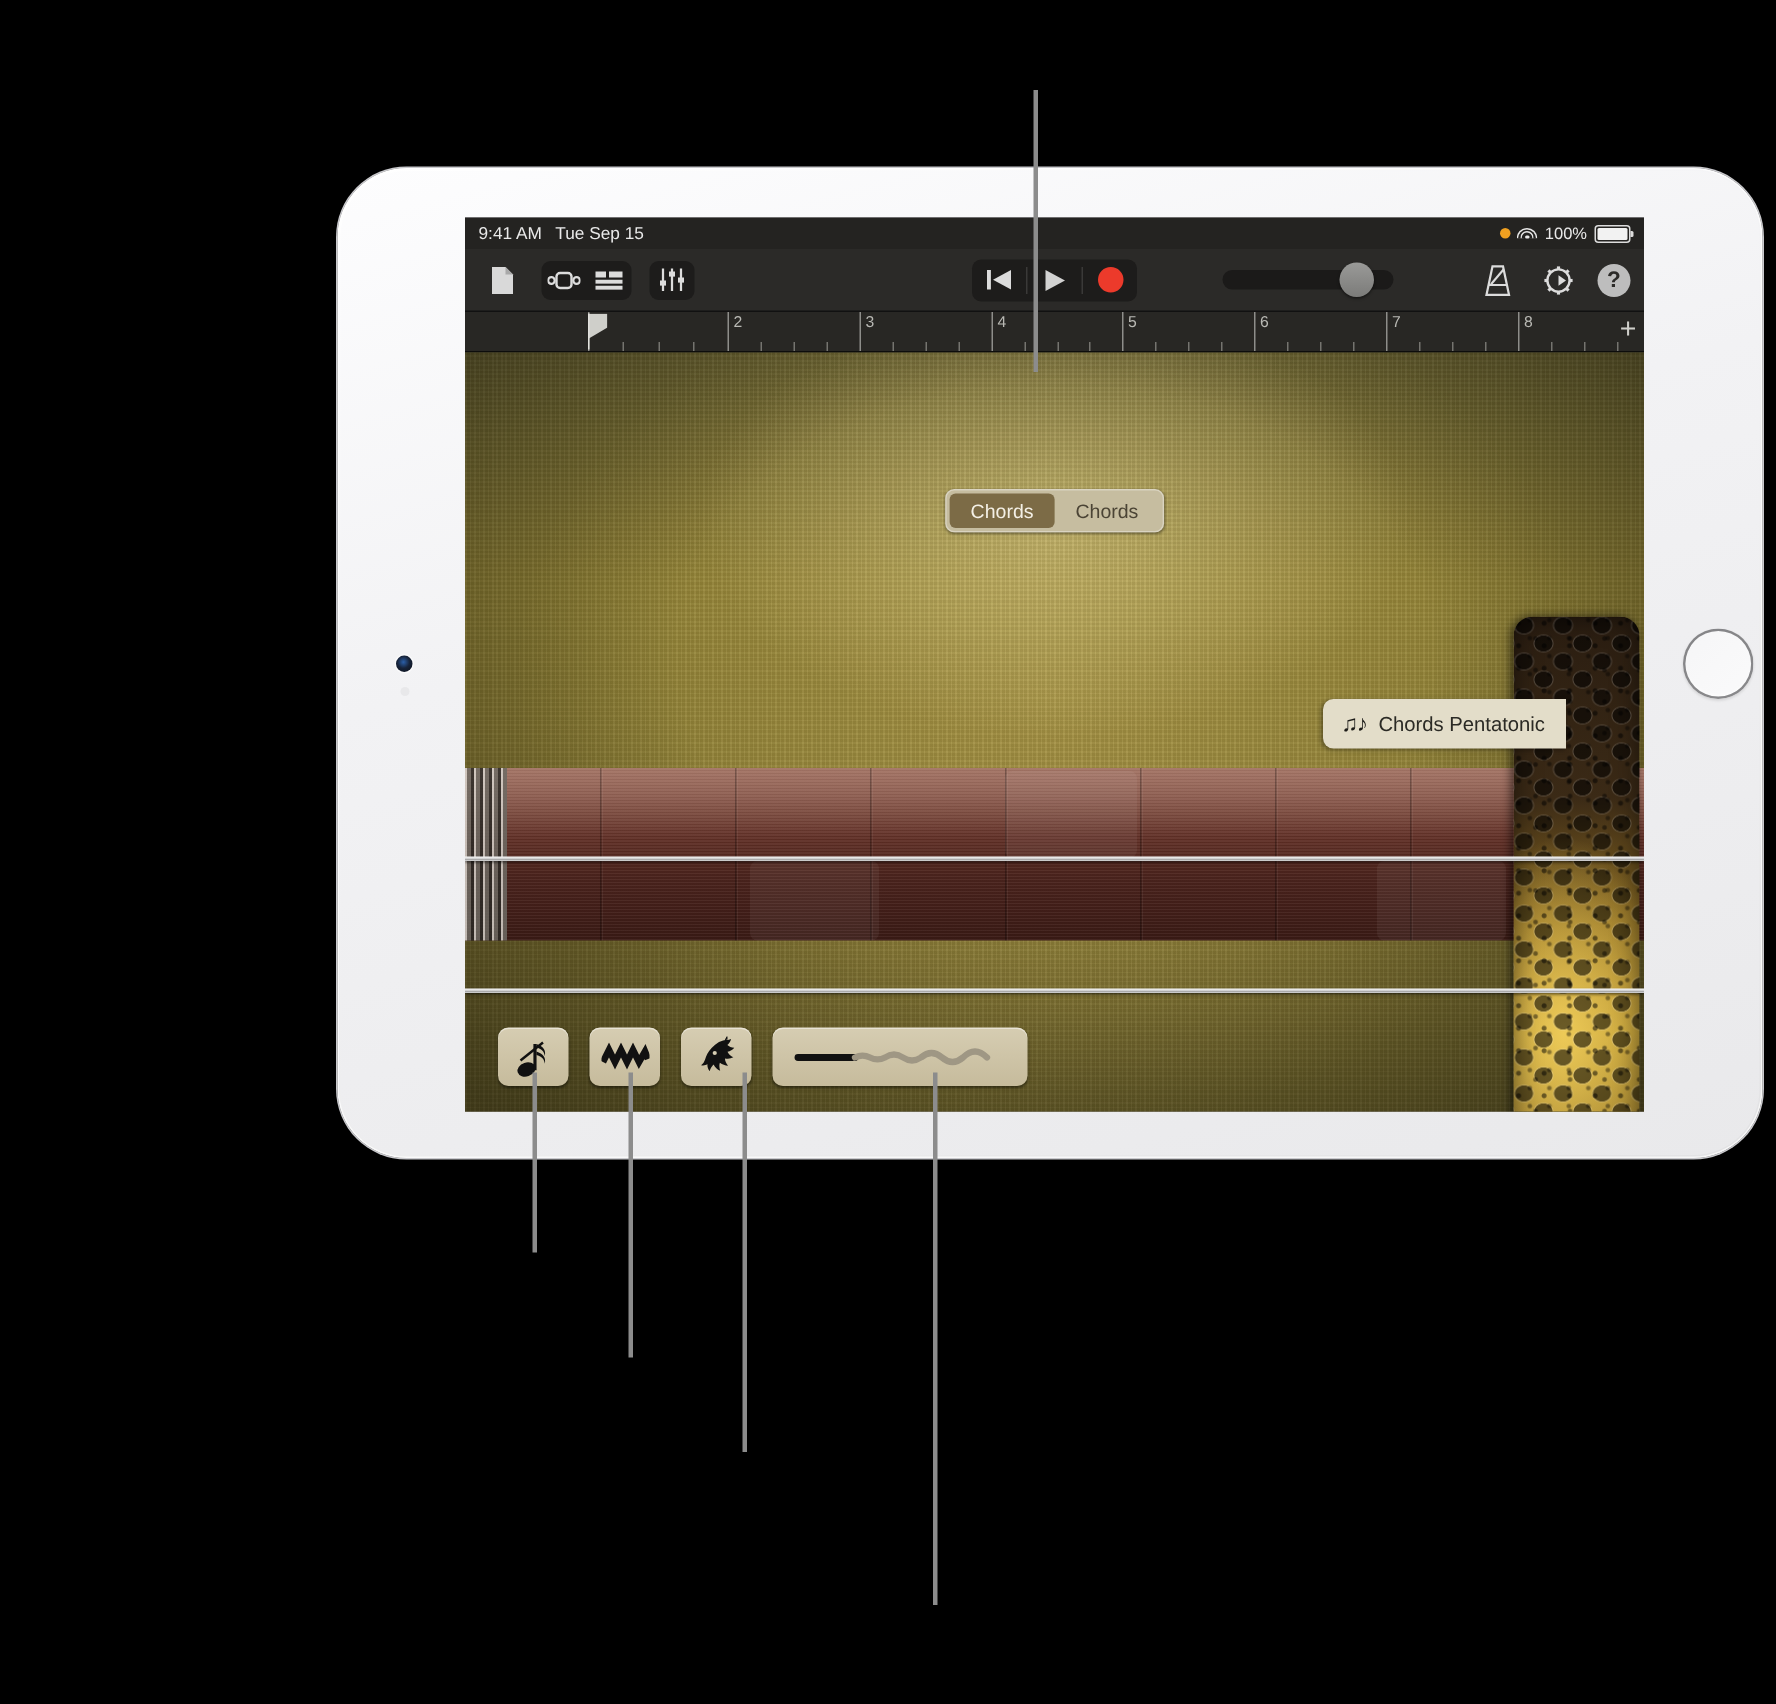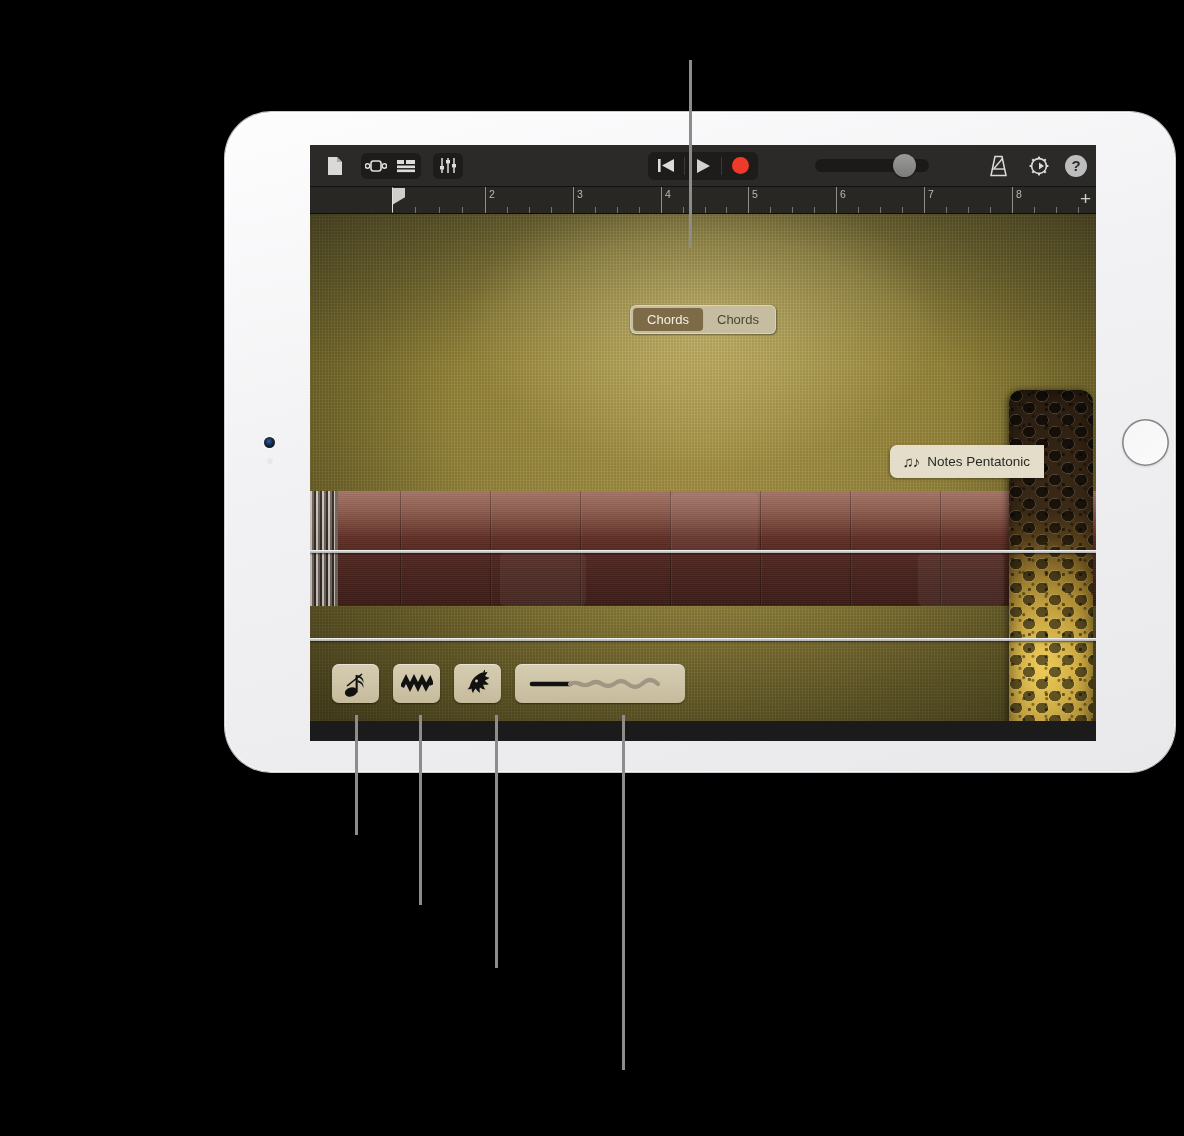--- a/index.html
+++ b/index.html
@@ -166,20 +166,38 @@
 <div class="callout" style="left:495px;top:715px;height:253px;"></div>
 <div class="callout" style="left:622px;top:715px;height:355px;"></div>
 
 <div id="device"></div>
 <div id="camera"></div>
 <div id="sensor"></div>
 <div id="home"></div>
 
 <div id="screen">
 
+  <div id="statusbar">
+    <div class="left">
+      <span>9:41 AM</span>
+      <span>Tue Sep 15</span>
+    </div>
+    <div class="right">
+      <span class="dot-orange"></span>
+      <span class="wifi">
+          <i></i>
+          <i></i>
+          <i></i>
+        </span>
+      <span>100%</span>
+      <span class="batt">
+          <i></i>
+        </span>
+    </div>
+  </div>
 
   <div id="toolbar">
 
     <div class="tb-btn" style="margin-right:12px;">
       <svg width="17" height="20" viewBox="0 0 17 20">
           <path d="M2 1h9l5 5v13H2z" fill="#d9d9d9"></path>
           <path d="M11 1l5 5h-5z" fill="#a9a9a9"></path>
         </svg>
     </div>
 
@@ -330,21 +348,21 @@
   <div id="instrument">
     <div class="weave"></div>
 
     <div id="segmented">
       <div class="seg sel">Chords</div>
       <div class="seg un">Chords</div>
     </div>
 
     <div id="scaletab">
       <span class="notes-gl">♫♪</span>
-      <span>Notes Pentatonic</span>
+      <span>Chords Pentatonic</span>
     </div>
 
     <div id="neck">
       <div class="woodgrain"></div>
       <div class="sheen"></div>
       <div class="nut"></div>
       <div class="divider" style="left:90px;"></div>
       <div class="divider" style="left:180px;"></div>
       <div class="divider" style="left:270px;"></div>
       <div class="divider" style="left:360px;"></div>

